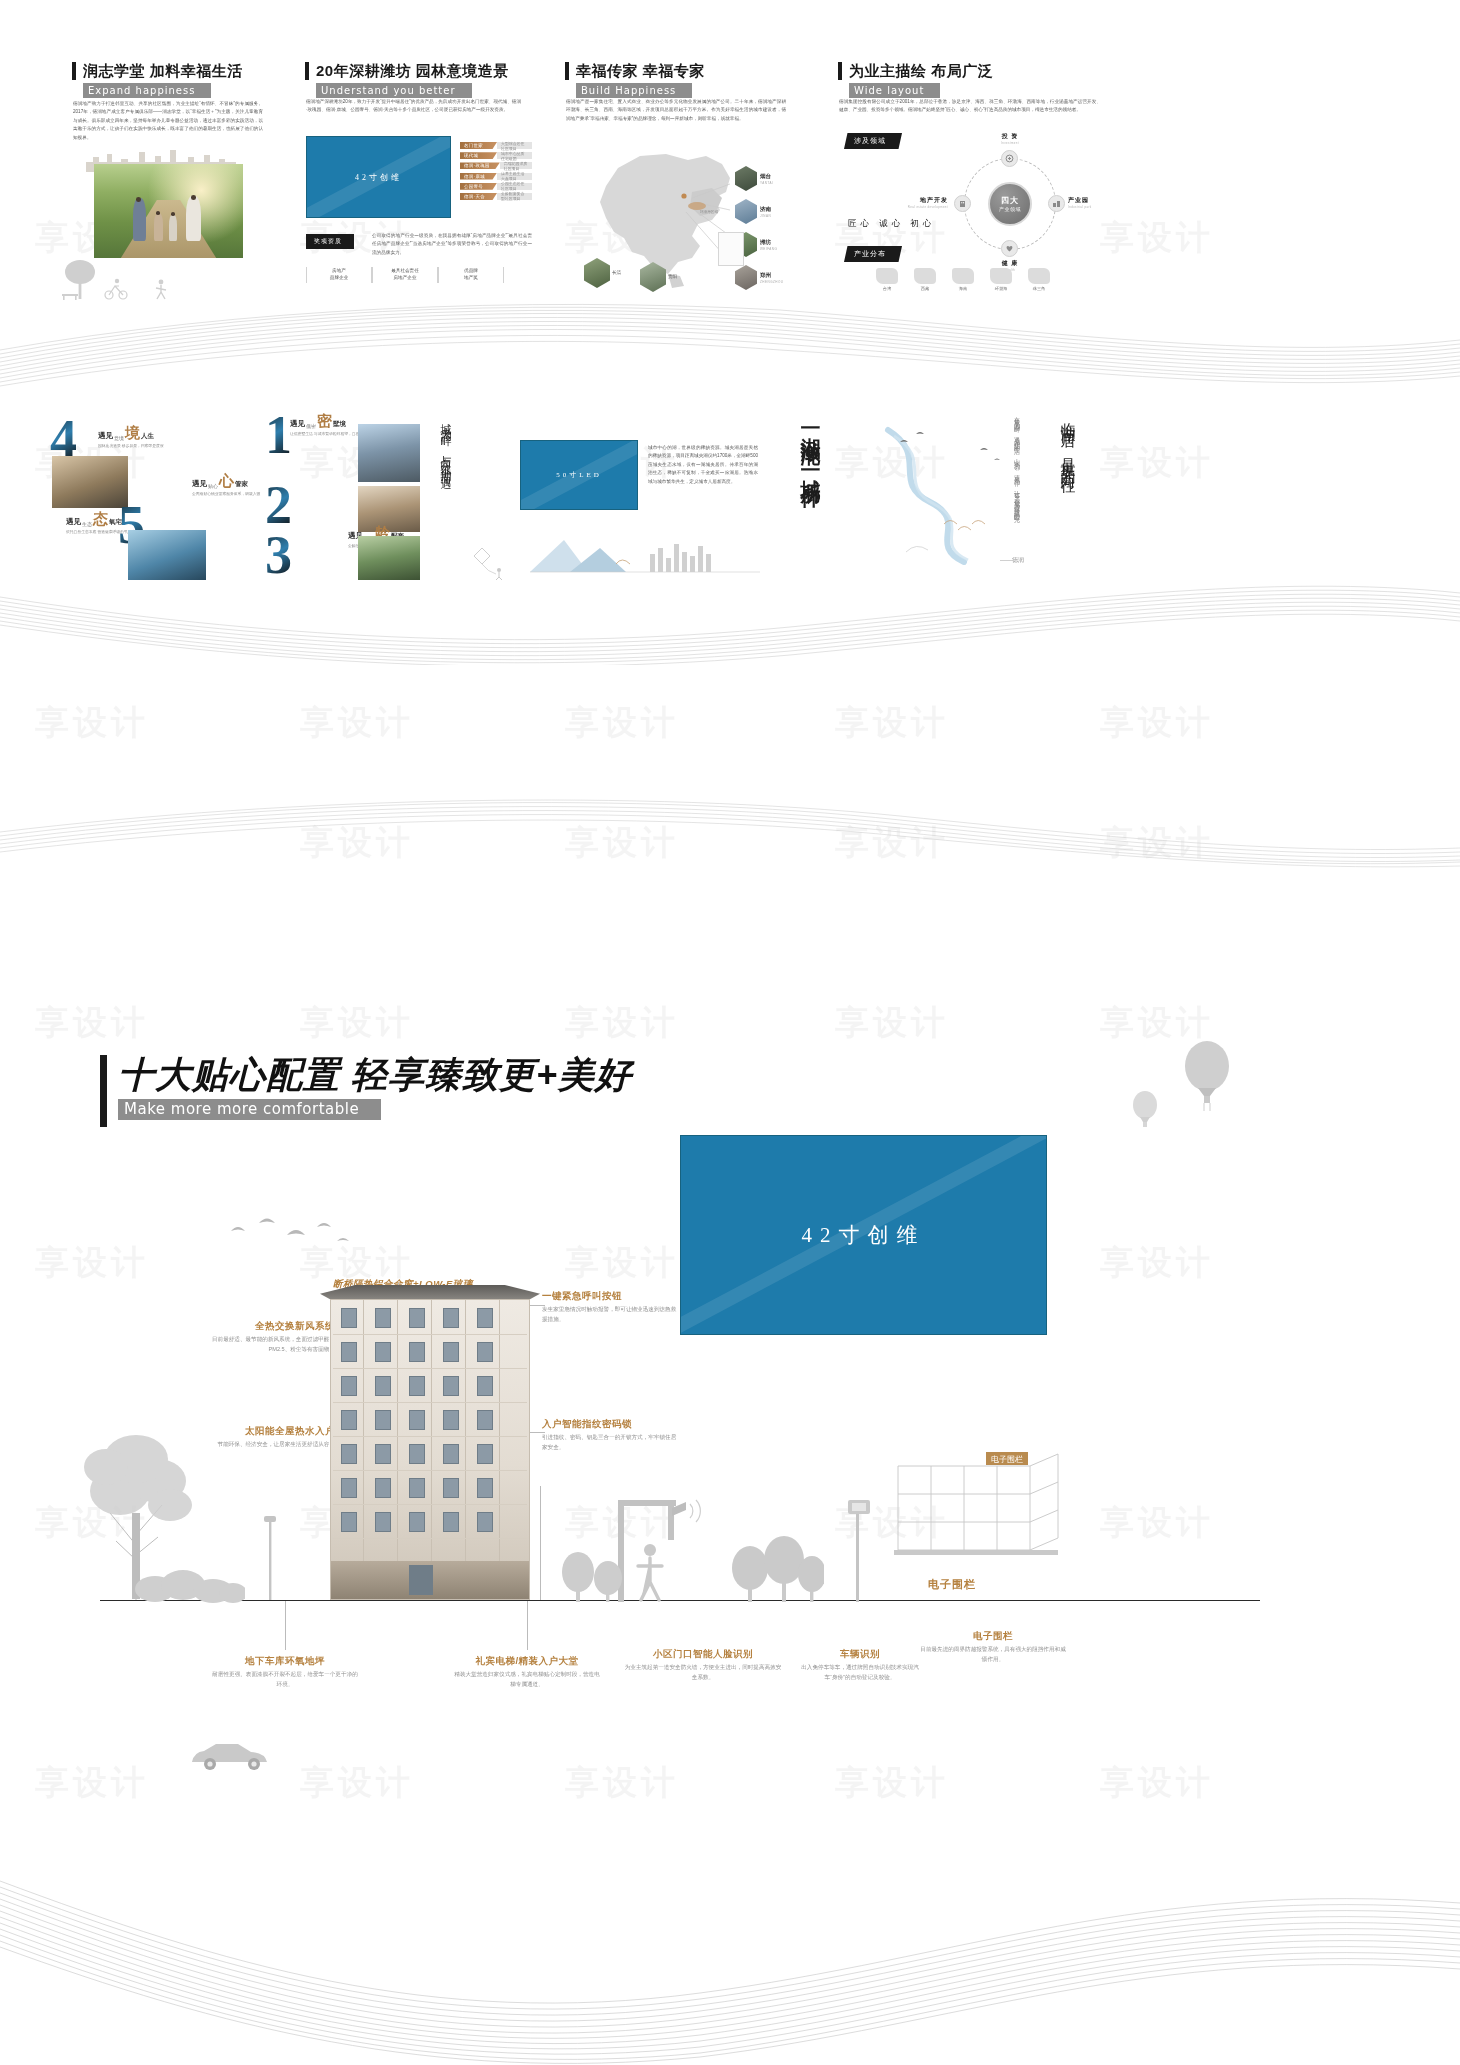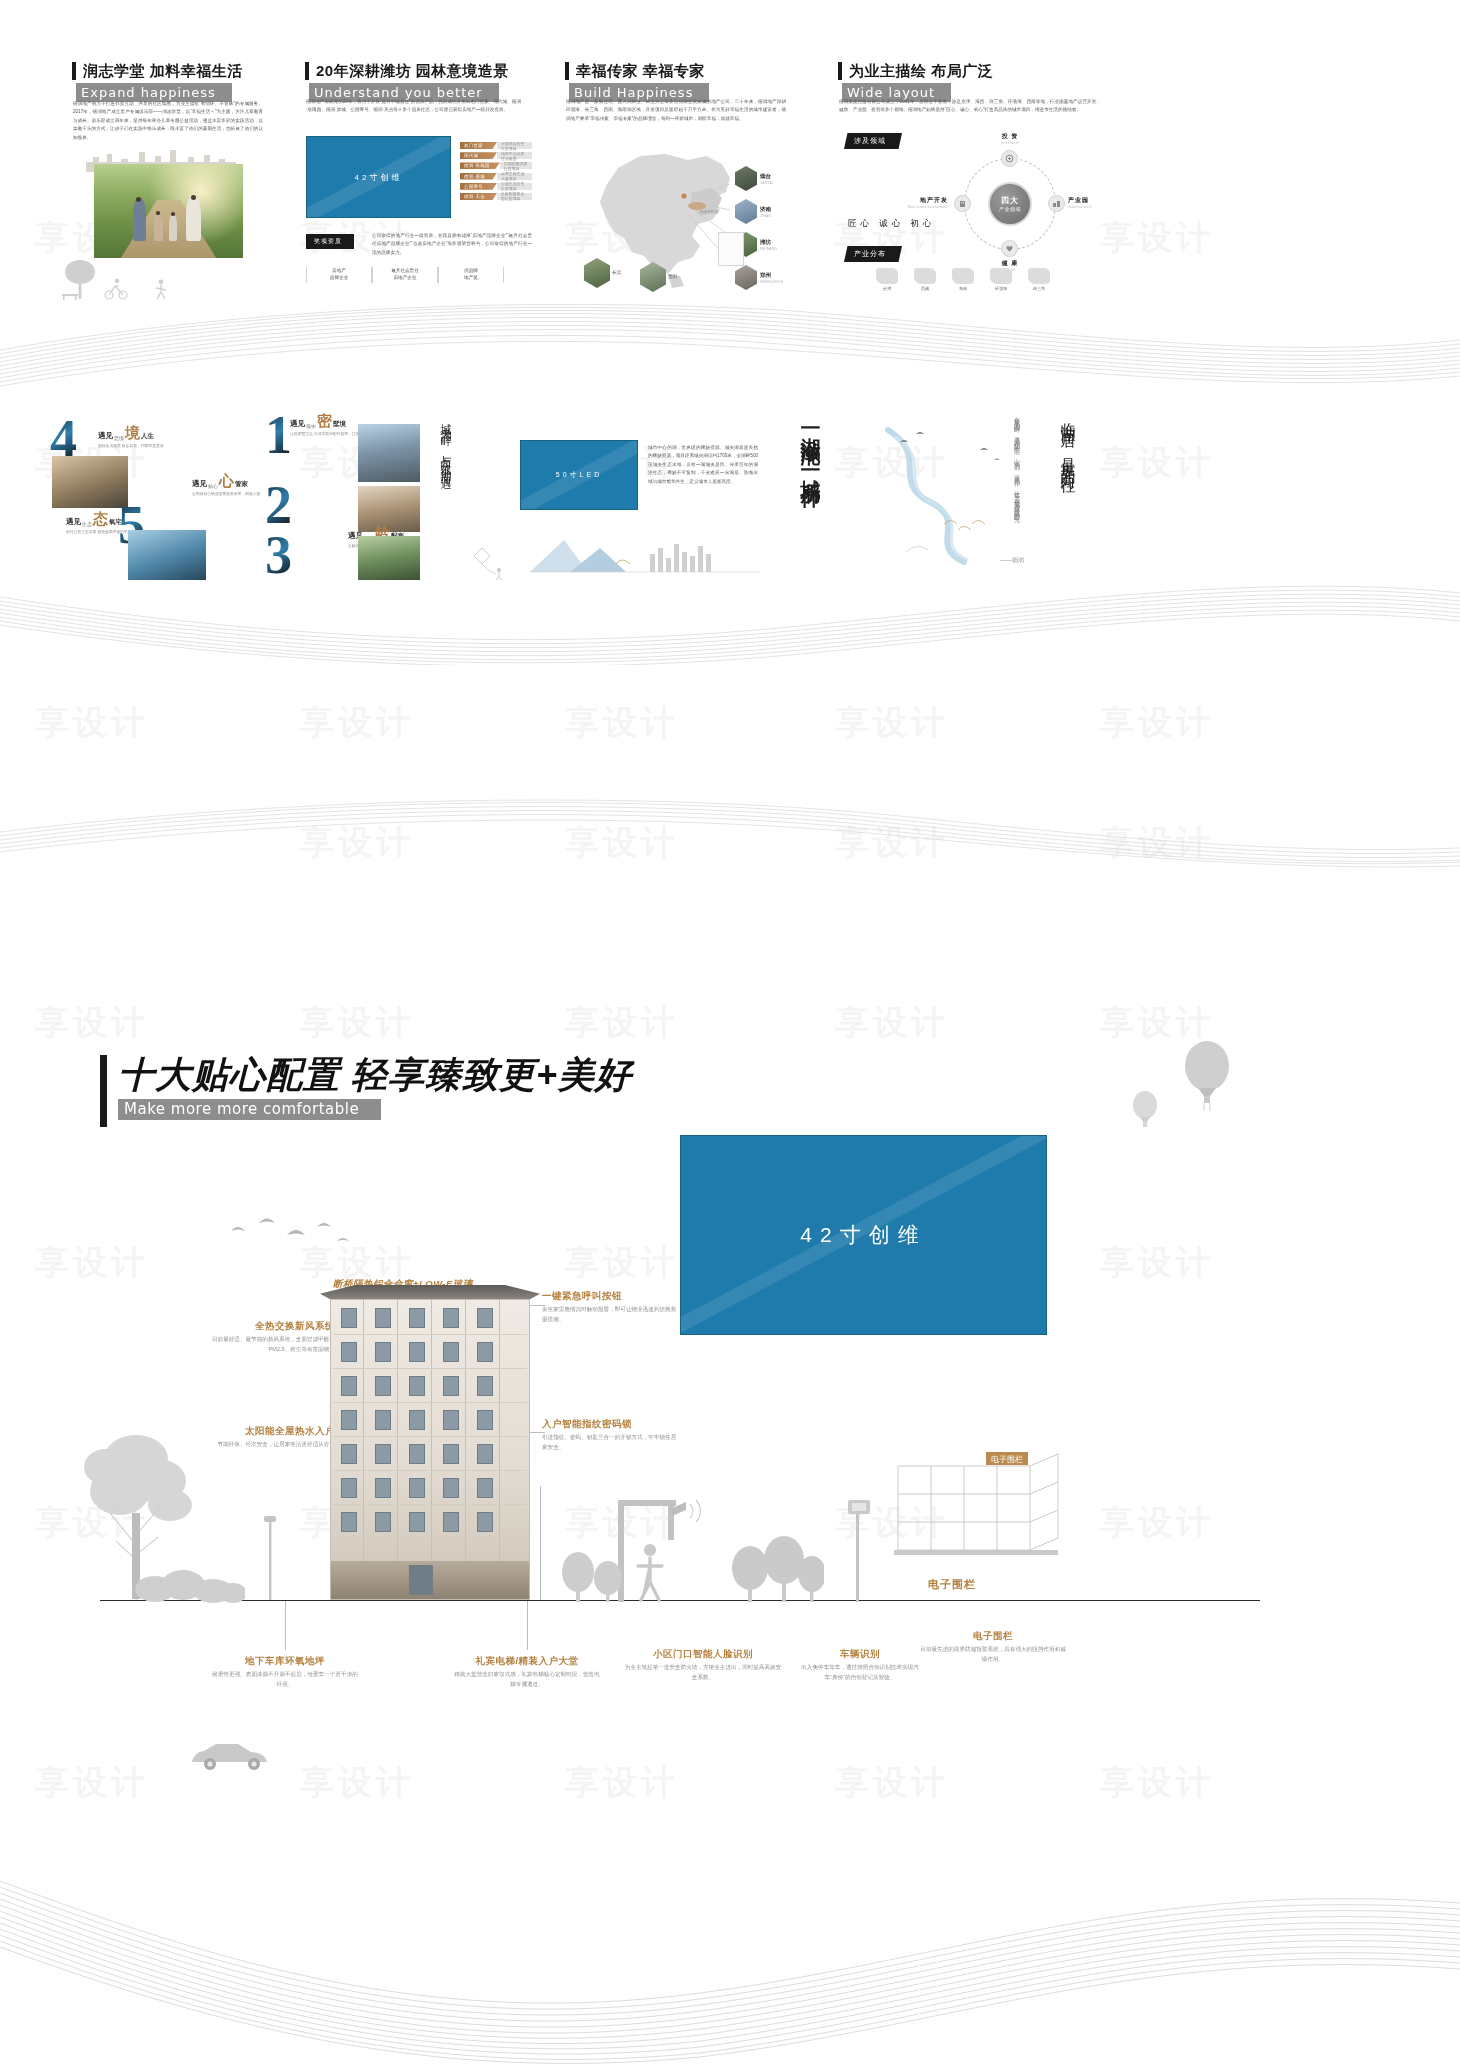--- a/index.html
+++ b/index.html
@@ -23,42 +23,42 @@
   }
 
   
   .hd{ position:absolute; }
   .hd .zh{
     font-size:15px; font-weight:bold; letter-spacing:0.5px; color:#1a1a1a;
     border-left:4px solid #1a1a1a; padding-left:7px; line-height:1.2;
     white-space:nowrap;
   }
   .hd .en{
-    margin-top:3px; margin-left:4px; display:inline-block;
-    background:#8d8d8d; color:#ffffff; font-size:13px; letter-spacing:1px;
+    margin-top:3px; margin-left:11px; display:inline-block;
+    background:#8d8d8d; color:#ffffff; font-size:10px; letter-spacing:1px;
     padding:2px 16px 2px 5px; white-space:nowrap;
     font-family:"DejaVu Sans",sans-serif;
   }
   .body-txt{
     position:absolute; font-size:4.6px; line-height:1.85; color:#555;
     text-align:justify;
   }
 
   
   .ph{
     position:absolute; background:#1e7bab; border:1px solid #17627f;
     display:flex; align-items:center; justify-content:center;
     color:#ffffff; letter-spacing:3px; overflow:hidden;
   }
   .ph:after{
     content:""; position:absolute; width:150%; height:14px;
     background:rgba(255,255,255,0.10);
     transform:rotate(-28deg); left:-20%; top:38%;
   }
-  .ph span{ position:relative; z-index:2; }
+  .ph span{ position:relative; z-index:2;font-family:Liberation Serif, serif; }
 
   
   .photo-wrap{ position:absolute; }
   .skyline{ position:absolute; left:0; top:0; width:100%; height:24px; }
   .photo{
     position:absolute; left:8px; top:16px; width:calc(100% - 16px); height:calc(100% - 16px);
     background:
       radial-gradient(circle at 72% 28%, rgba(255,243,205,0.95) 0%, rgba(255,225,160,0) 42%),
       linear-gradient(180deg,#b8cf8e 0%,#8fae62 30%,#6f9147 62%,#56763a 100%);
     overflow:hidden;

